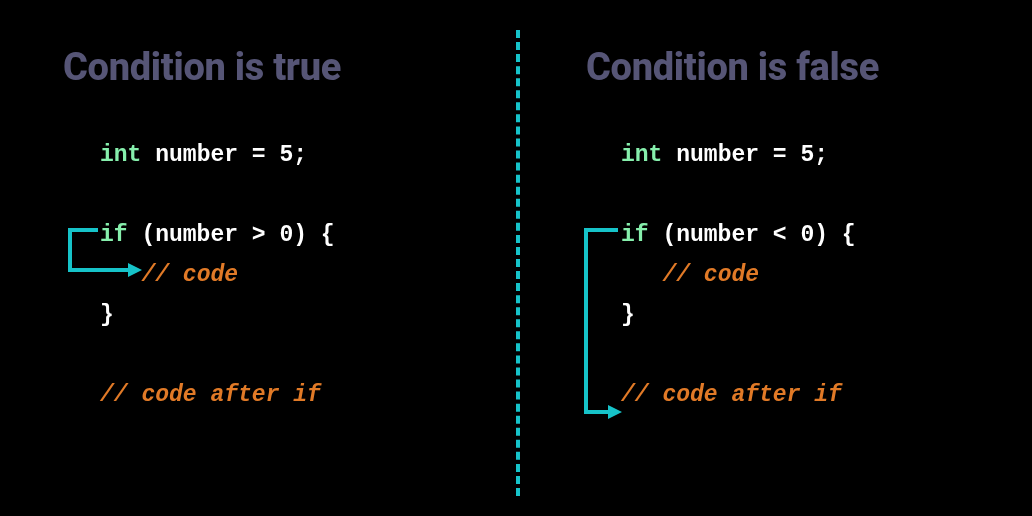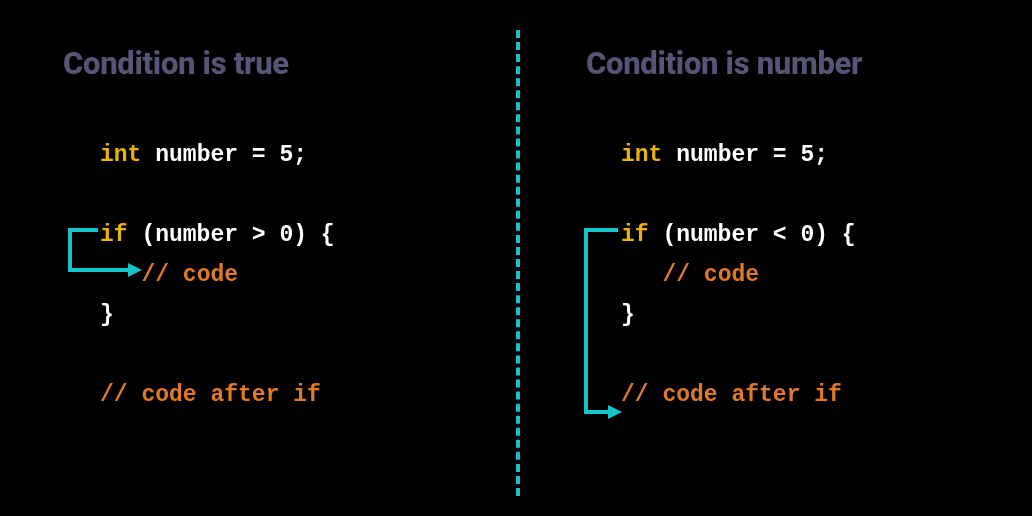--- a/index.html
+++ b/index.html
@@ -17,42 +17,42 @@
     width: 100%;
     height: 100%;
   }
   .panel {
     flex: 1;
     position: relative;
   }
   .heading {
     font-family: -apple-system, BlinkMacSystemFont, "Segoe UI", Roboto, Helvetica, Arial, sans-serif;
     font-weight: 800;
-    font-size: 31px;
+    font-size: 38px;
     color: #565576;
     position: absolute;
     top: 45px;
     letter-spacing: -0.3px;
   }
   .panel.left .heading { left: 63px; }
   .panel.right .heading { left: 70px; }
 
   .code {
     position: absolute;
     left: 100px;
     top: 135px;
     font-size: 23px;
     line-height: 40px;
   }
   .panel.right .code { left: 105px; }
 
   .line { white-space: pre; height: 40px; }
-  .kw { color: #eab308; font-weight: 700; }
+  .kw { color: #86efac; font-weight: 700; }
   .dim { color: #ffffff; font-weight: 700; }
-  .comment { color: #e17a27; font-weight: 700; }
+  .comment { color: #e17a27; font-weight: 700; font-style: italic; }
 
   .divider {
     position: absolute;
     left: 516px;
     top: 30px;
     bottom: 20px;
     border-left: 4px dashed #16c3c9;
   }
 
   .arrow-svg {
@@ -87,21 +87,21 @@
       <div class="line"><span class="comment">// code after if</span></div>
     </div>
 
     <svg class="arrow-svg" style="left:60px; top:220px;" width="90" height="60">
       <path class="arrow-path" d="M 38 10 L 10 10 L 10 50 L 68 50"></path>
       <polygon class="arrow-head" points="68,43 82,50 68,57"></polygon>
     </svg>
   </div>
 
   <div class="panel right">
-    <div class="heading">Condition is number</div>
+    <div class="heading">Condition is false</div>
 
     <div class="code">
       <div class="line"><span class="kw">int</span><span class="dim"> number = 5;</span></div>
       <div class="line"></div>
       <div class="line"><span class="kw">if</span><span class="dim"> (number &lt; 0) {</span></div>
       <div class="line"><span class="comment">   <span>// code</span></span></div>
       <div class="line"><span class="dim">}</span></div>
       <div class="line"></div>
       <div class="line"><span class="comment">// code after if</span></div>
     </div>

